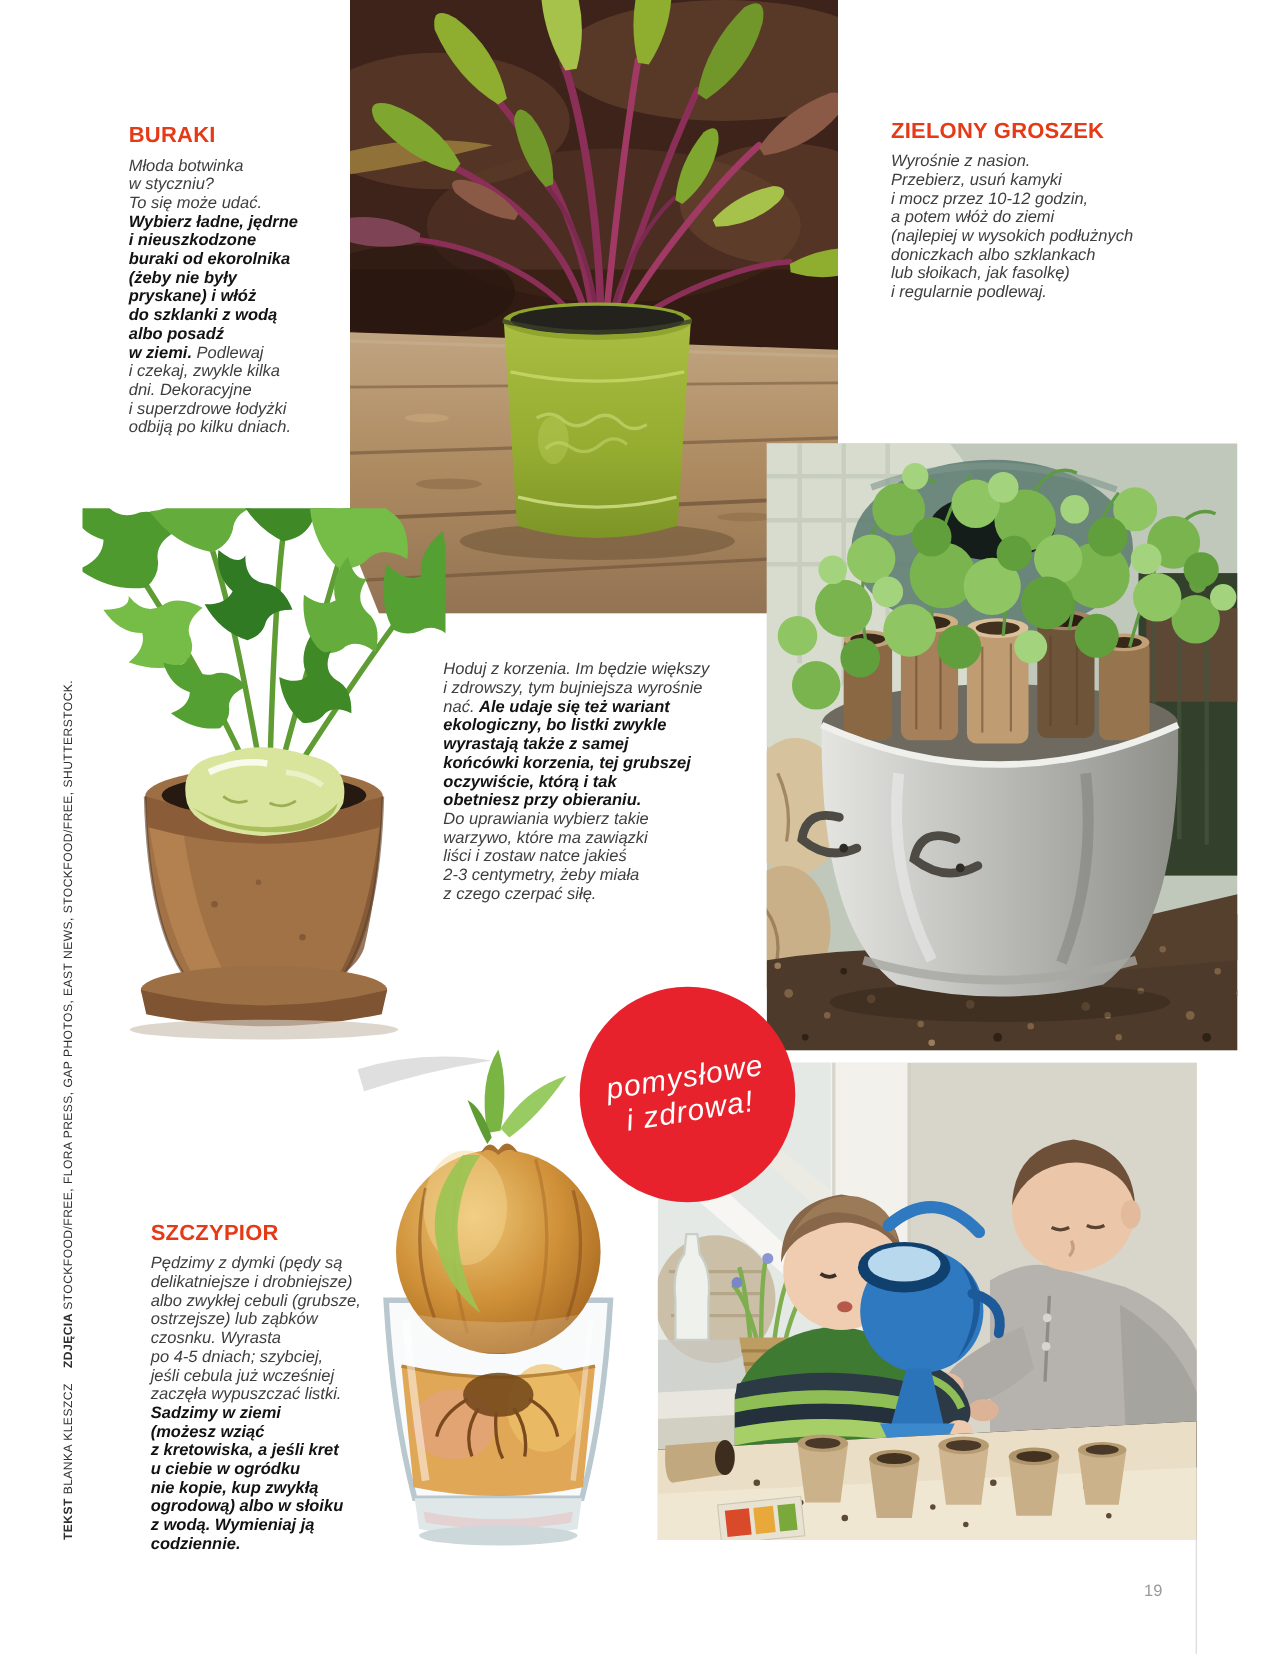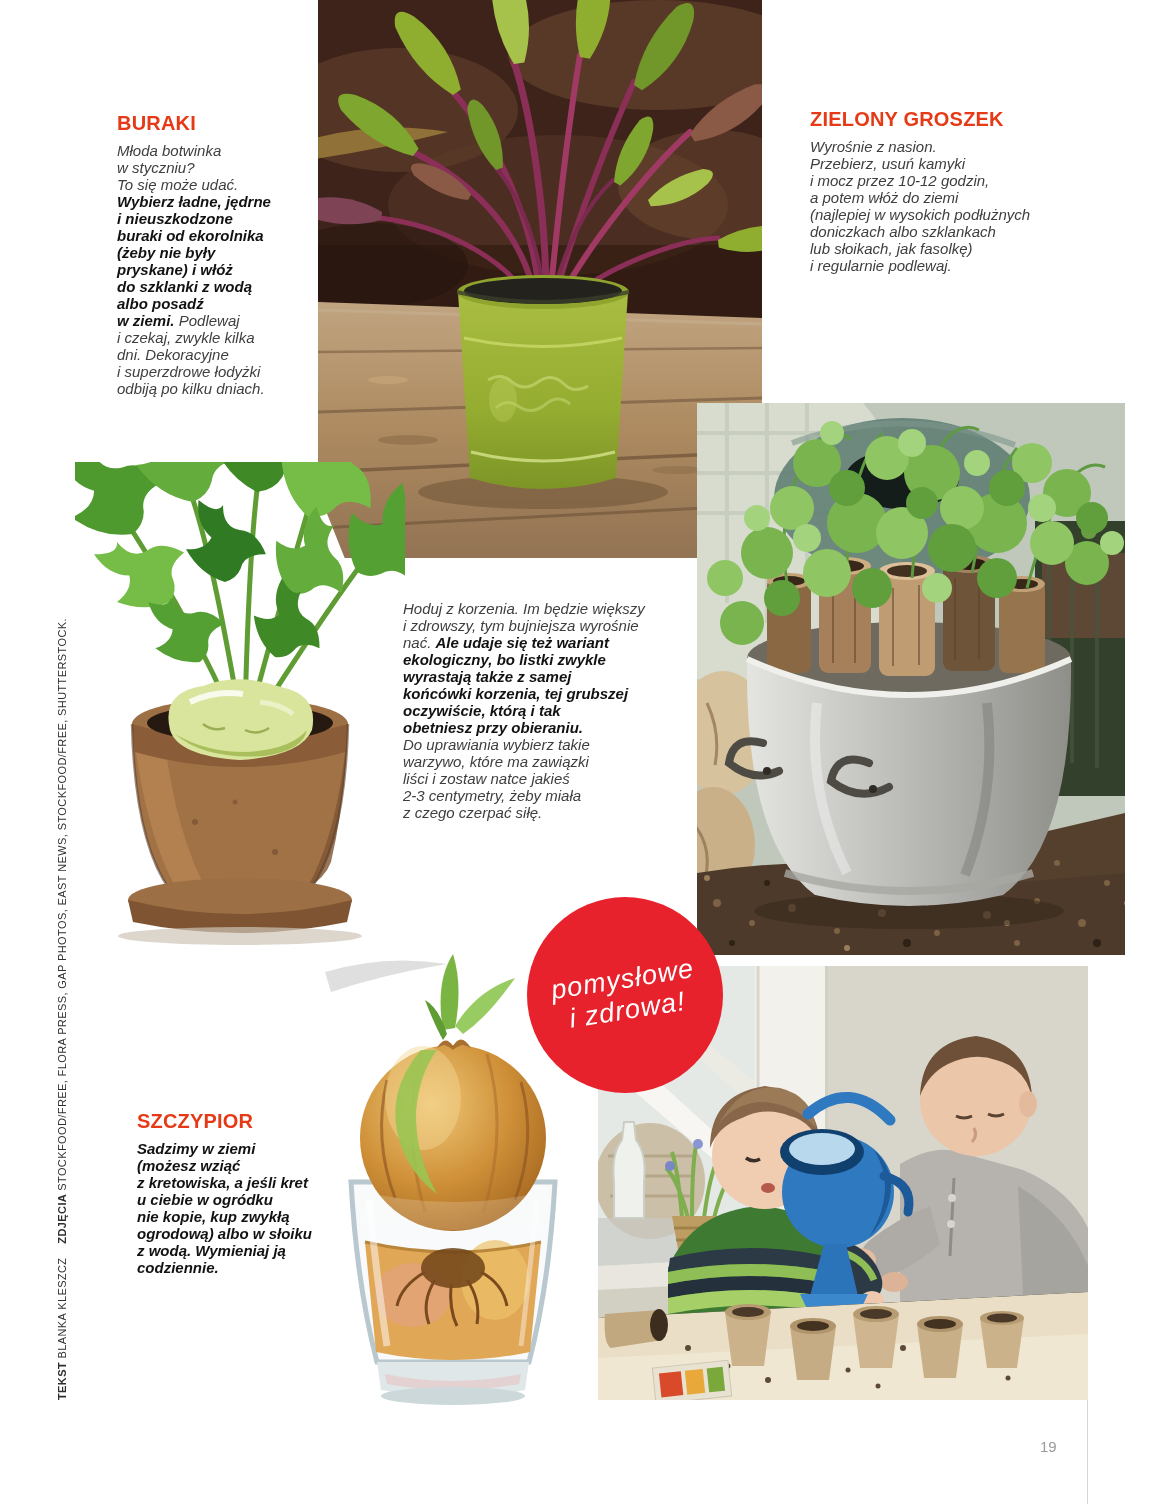--- a/index.html
+++ b/index.html
@@ -549,21 +549,29 @@
 obetniesz przy obieraniu.
 </span><span class="run-italic">Do uprawiania wybierz takie
 warzywo, które ma zawiązki
 liści i zostaw natce jakieś
 2-3 centymetry, żeby miała
 z czego czerpać siłę.</span></div>
   </div>
 
   <div class="section sec-szczypior">
     <h2>SZCZYPIOR</h2>
-    <div class="body"><span class="run-bold">Sadzimy w ziemi
+    <div class="body"><span class="run-italic">Pędzimy z dymki (pędy są
+delikatniejsze i drobniejsze)
+albo zwykłej cebuli (grubsze,
+ostrzejsze) lub ząbków
+czosnku. Wyrasta
+po 4-5 dniach; szybciej,
+jeśli cebula już wcześniej
+zaczęła wypuszczać listki.
+</span><span class="run-bold">Sadzimy w ziemi
 (możesz wziąć
 z kretowiska, a jeśli kret
 u ciebie w ogródku
 nie kopie, kup zwykłą
 ogrodową) albo w słoiku
 z wodą. Wymieniaj ją
 codziennie.</span></div>
   </div>
 
   <div class="credits"><span class="run-creditbold">TEKST </span><span class="run-credit">BLANKA KLESZCZ</span><span class="run-creditbold">&nbsp;&nbsp;&nbsp;&nbsp;ZDJĘCIA </span><span class="run-credit">STOCKFOOD/FREE, FLORA PRESS, GAP PHOTOS, EAST NEWS, STOCKFOOD/FREE, SHUTTERSTOCK.</span></div>

